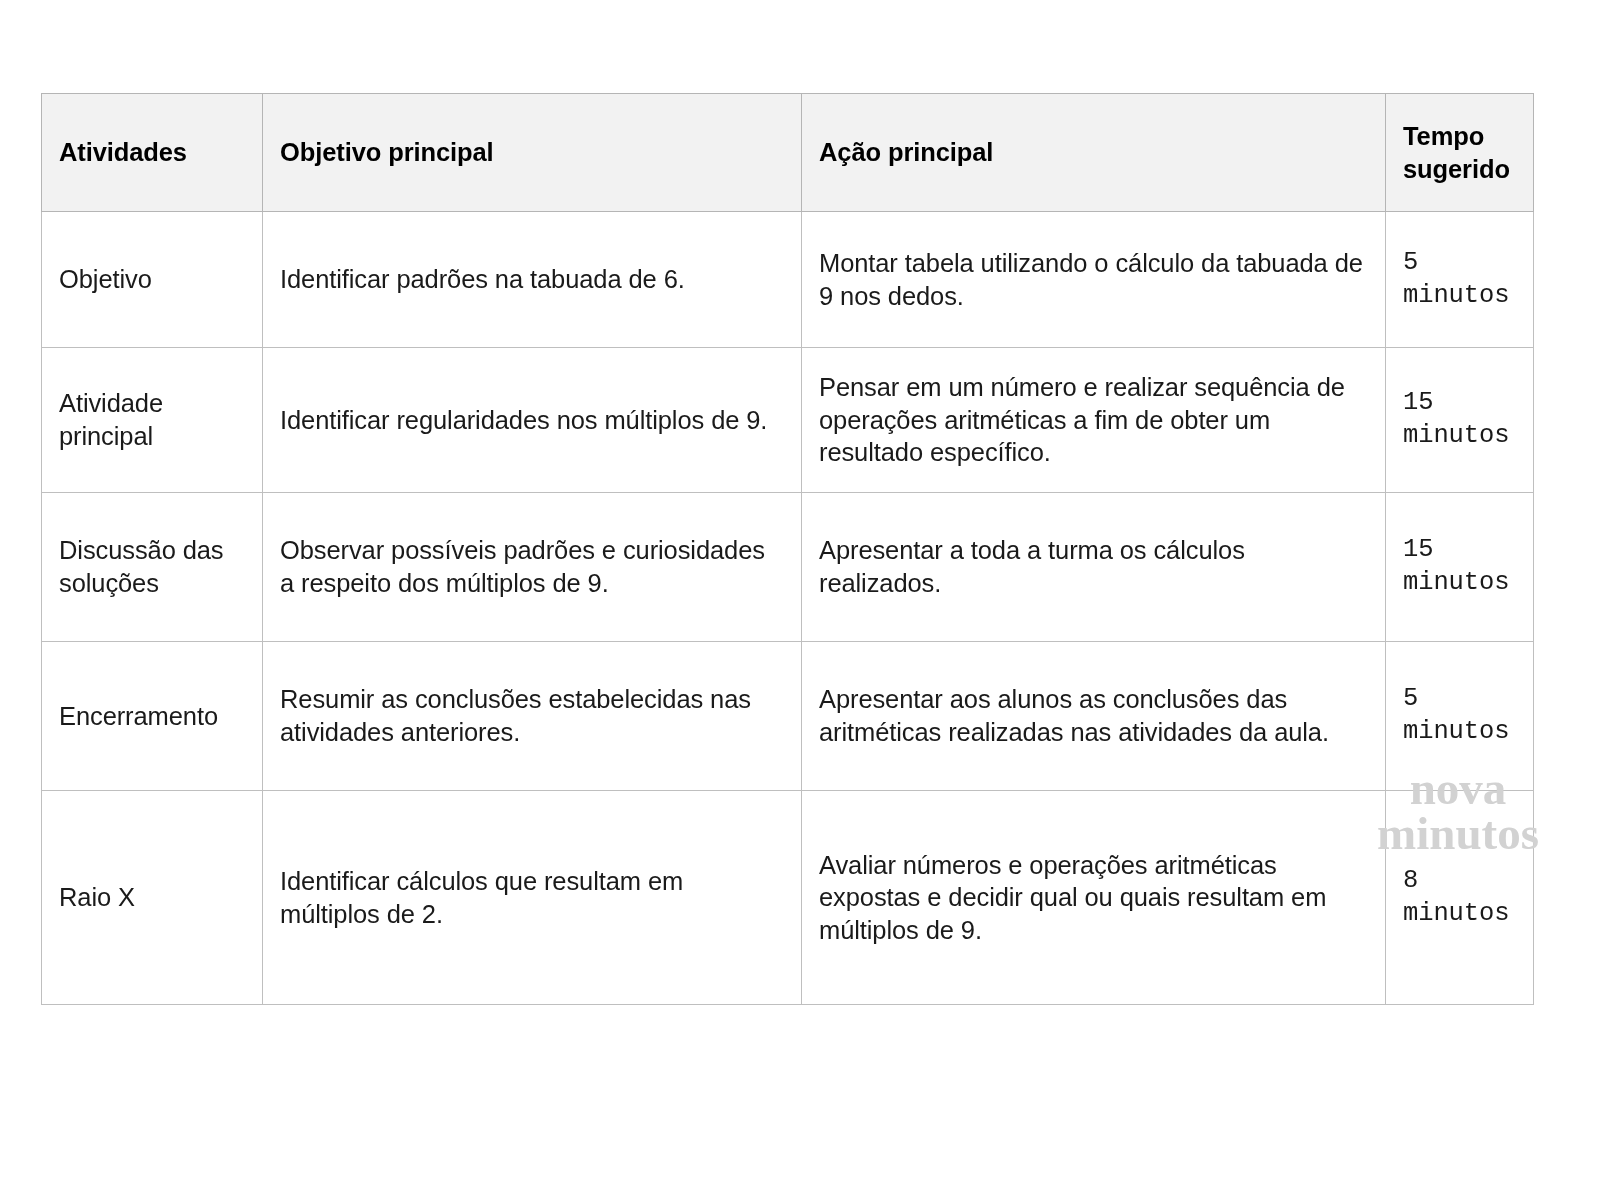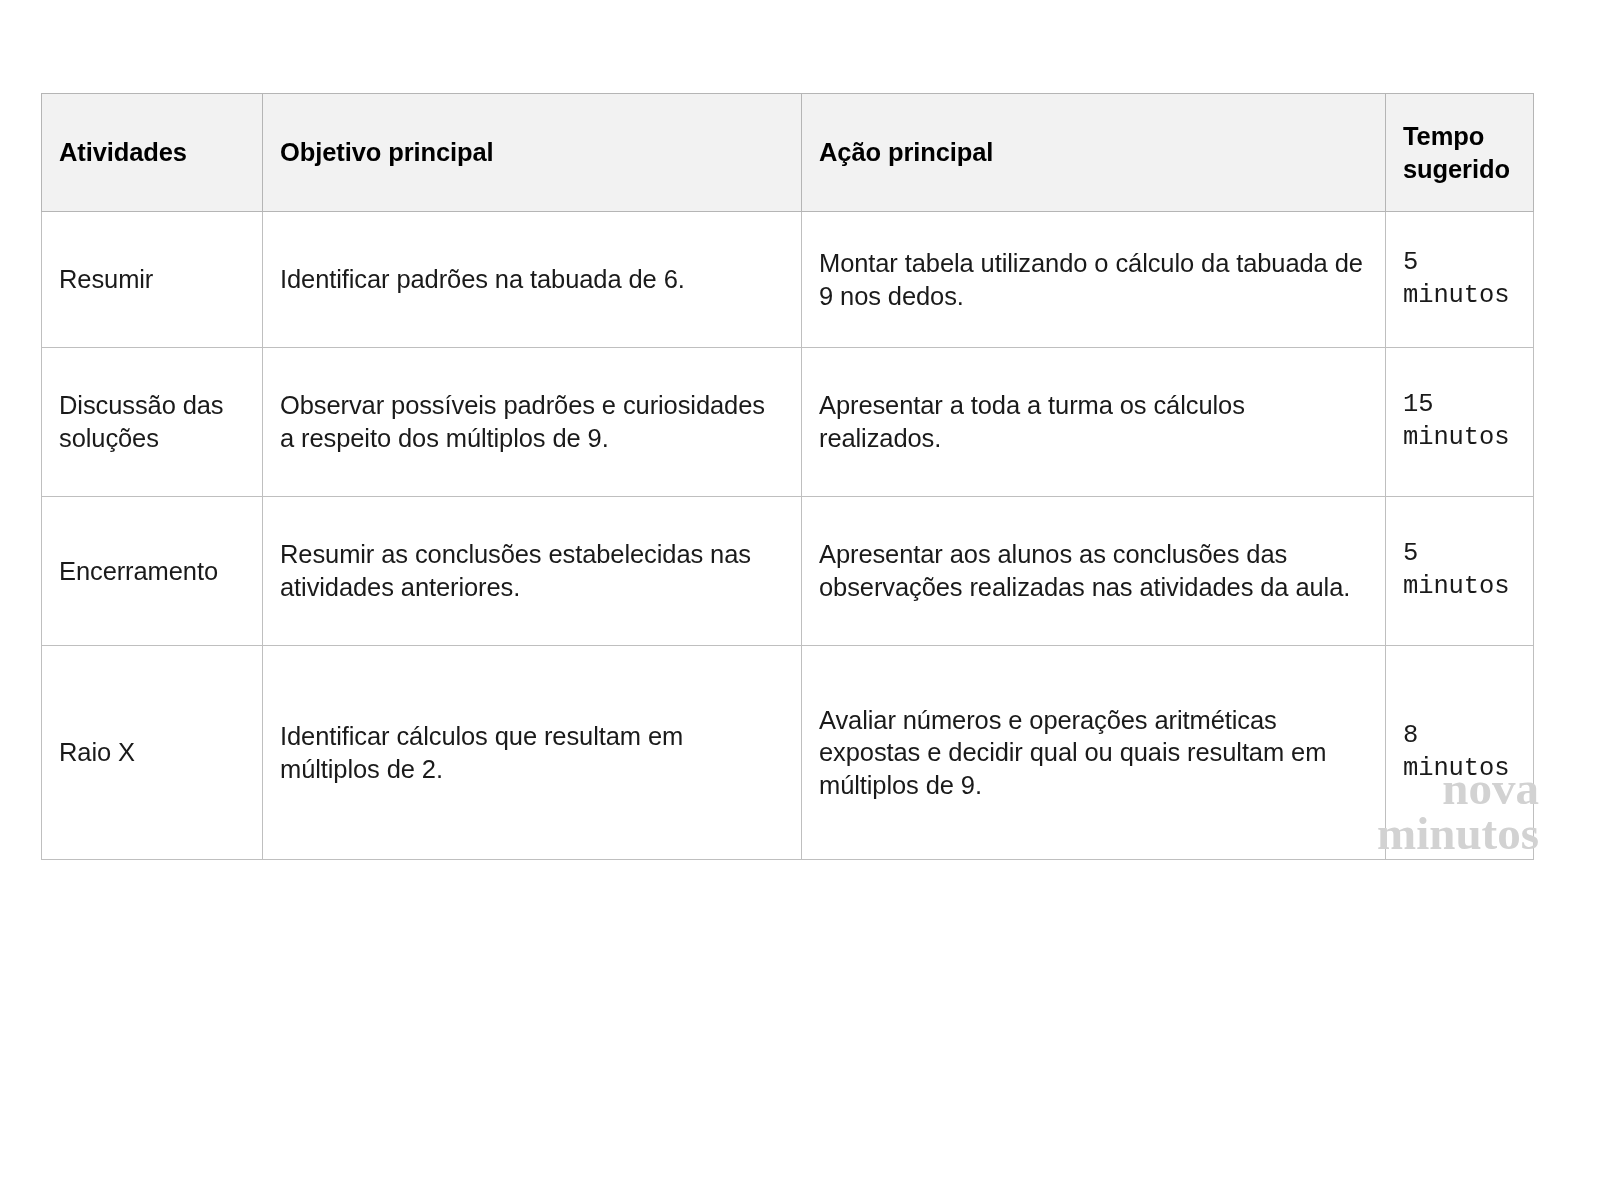--- a/index.html
+++ b/index.html
@@ -79,21 +79,21 @@
   tr.r3 td { height: 149px; }
   tr.r4 td { height: 214px; }
 
   .cell-time { white-space: pre-line; font-family: Liberation Mono, monospace; }
 
   
   .logo {
     position: absolute;
     right: 61px;
     bottom: 80px;
-    text-align: right;
+    text-align: center;
     font-family: "Liberation Serif", "DejaVu Serif", serif;
     font-weight: bold;
     font-size: 47px;
     line-height: 0.96;
     color: #d2d2d2;
     letter-spacing: 0px;
     user-select: none;
   }
   .logo .l1 { display: block; }
   .logo .l2 { display: block; }
@@ -114,35 +114,41 @@
       <thead>
         <tr>
           <th>Atividades</th>
           <th>Objetivo principal</th>
           <th>Ação principal</th>
           <th>Tempo sugerido</th>
         </tr>
       </thead>
       <tbody>
         <tr class="r0">
-          <td>Resumir</td>
+          <td>Objetivo</td>
           <td>Identificar padrões na tabuada de 6.</td>
           <td>Montar tabela utilizando o cálculo da tabuada de 9 nos dedos.</td>
           <td class="cell-time">5 minutos</td>
+        </tr>
+        <tr class="r1">
+          <td>Atividade principal</td>
+          <td>Identificar regularidades nos múltiplos de 9.</td>
+          <td>Pensar em um número e realizar sequência de operações aritméticas a fim de obter um resultado específico.</td>
+          <td class="cell-time">15 minutos</td>
         </tr>
         <tr class="r2">
           <td>Discussão das soluções</td>
           <td>Observar possíveis padrões e curiosidades a respeito dos múltiplos de 9.</td>
           <td>Apresentar a toda a turma os cálculos realizados.</td>
           <td class="cell-time">15 minutos</td>
         </tr>
         <tr class="r3">
           <td>Encerramento</td>
           <td>Resumir as conclusões estabelecidas nas atividades anteriores.</td>
-          <td>Apresentar aos alunos as conclusões das observações realizadas nas atividades da aula.</td>
+          <td>Apresentar aos alunos as conclusões das aritméticas realizadas nas atividades da aula.</td>
           <td class="cell-time">5 minutos</td>
         </tr>
         <tr class="r4">
           <td>Raio X</td>
           <td>Identificar cálculos que resultam em múltiplos de 2.</td>
           <td>Avaliar números e operações aritméticas expostas e decidir qual ou quais resultam em múltiplos de 9.</td>
           <td class="cell-time">8 minutos</td>
         </tr>
       </tbody>
     </table>

